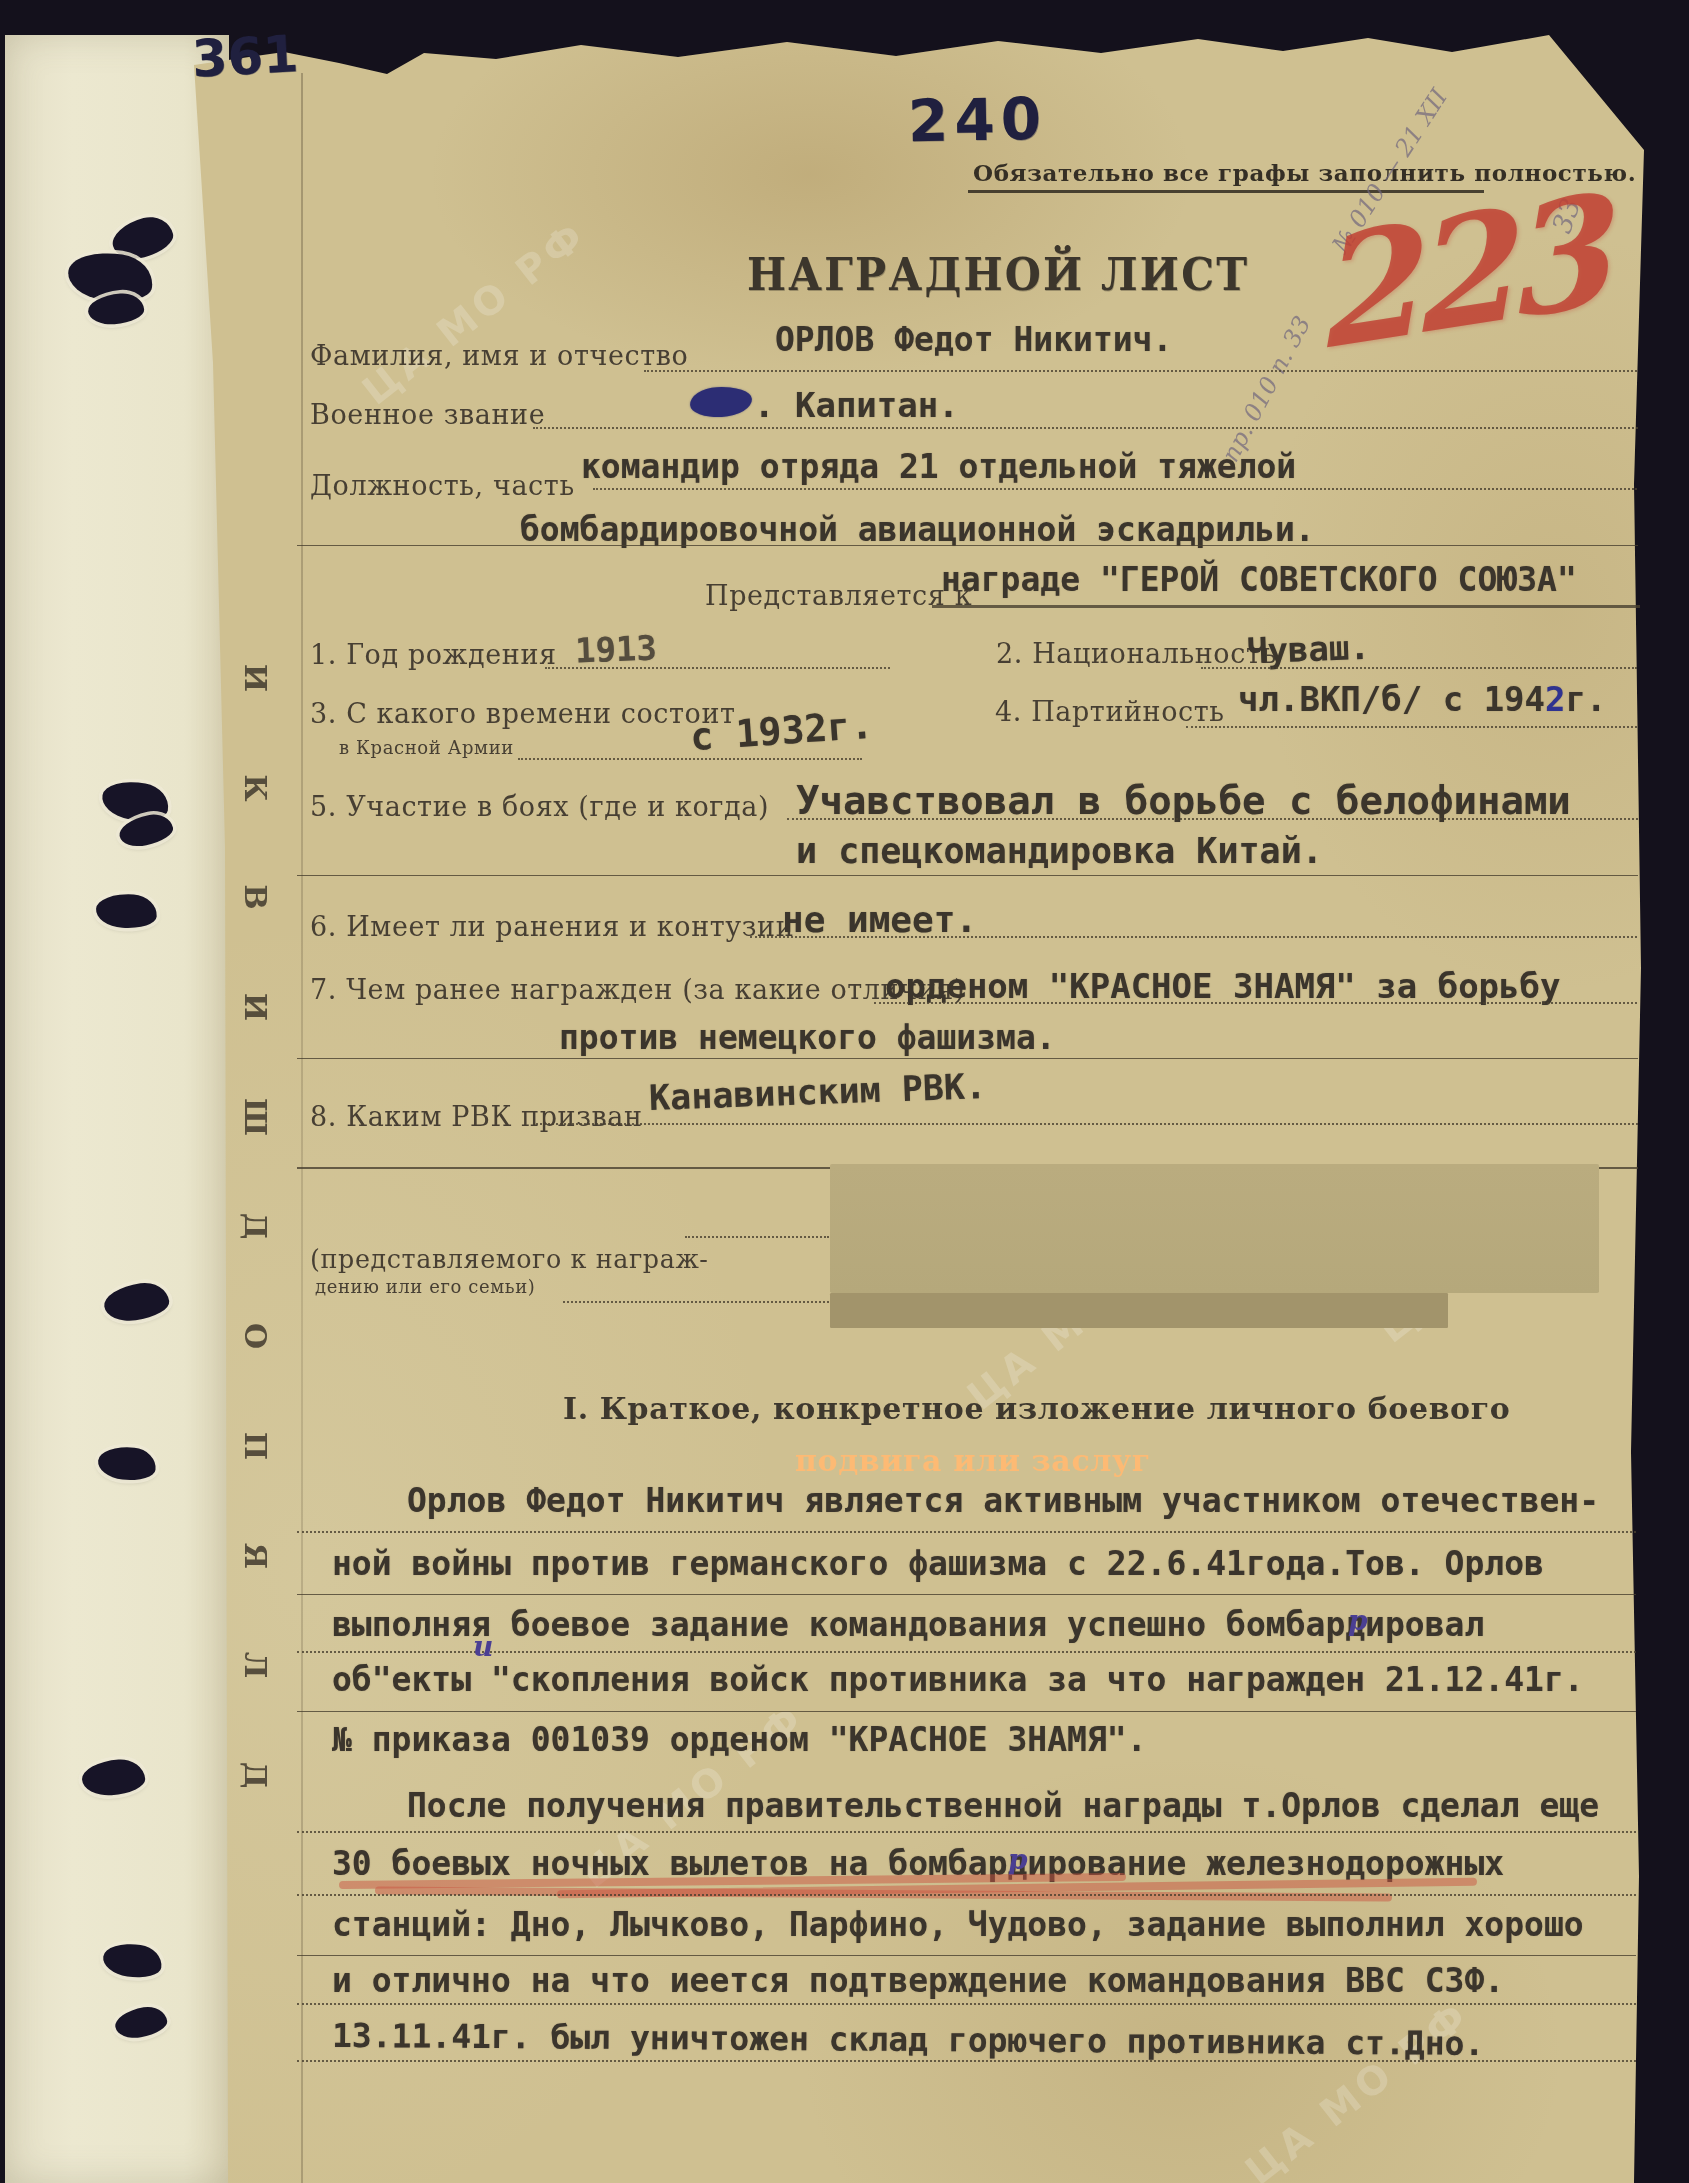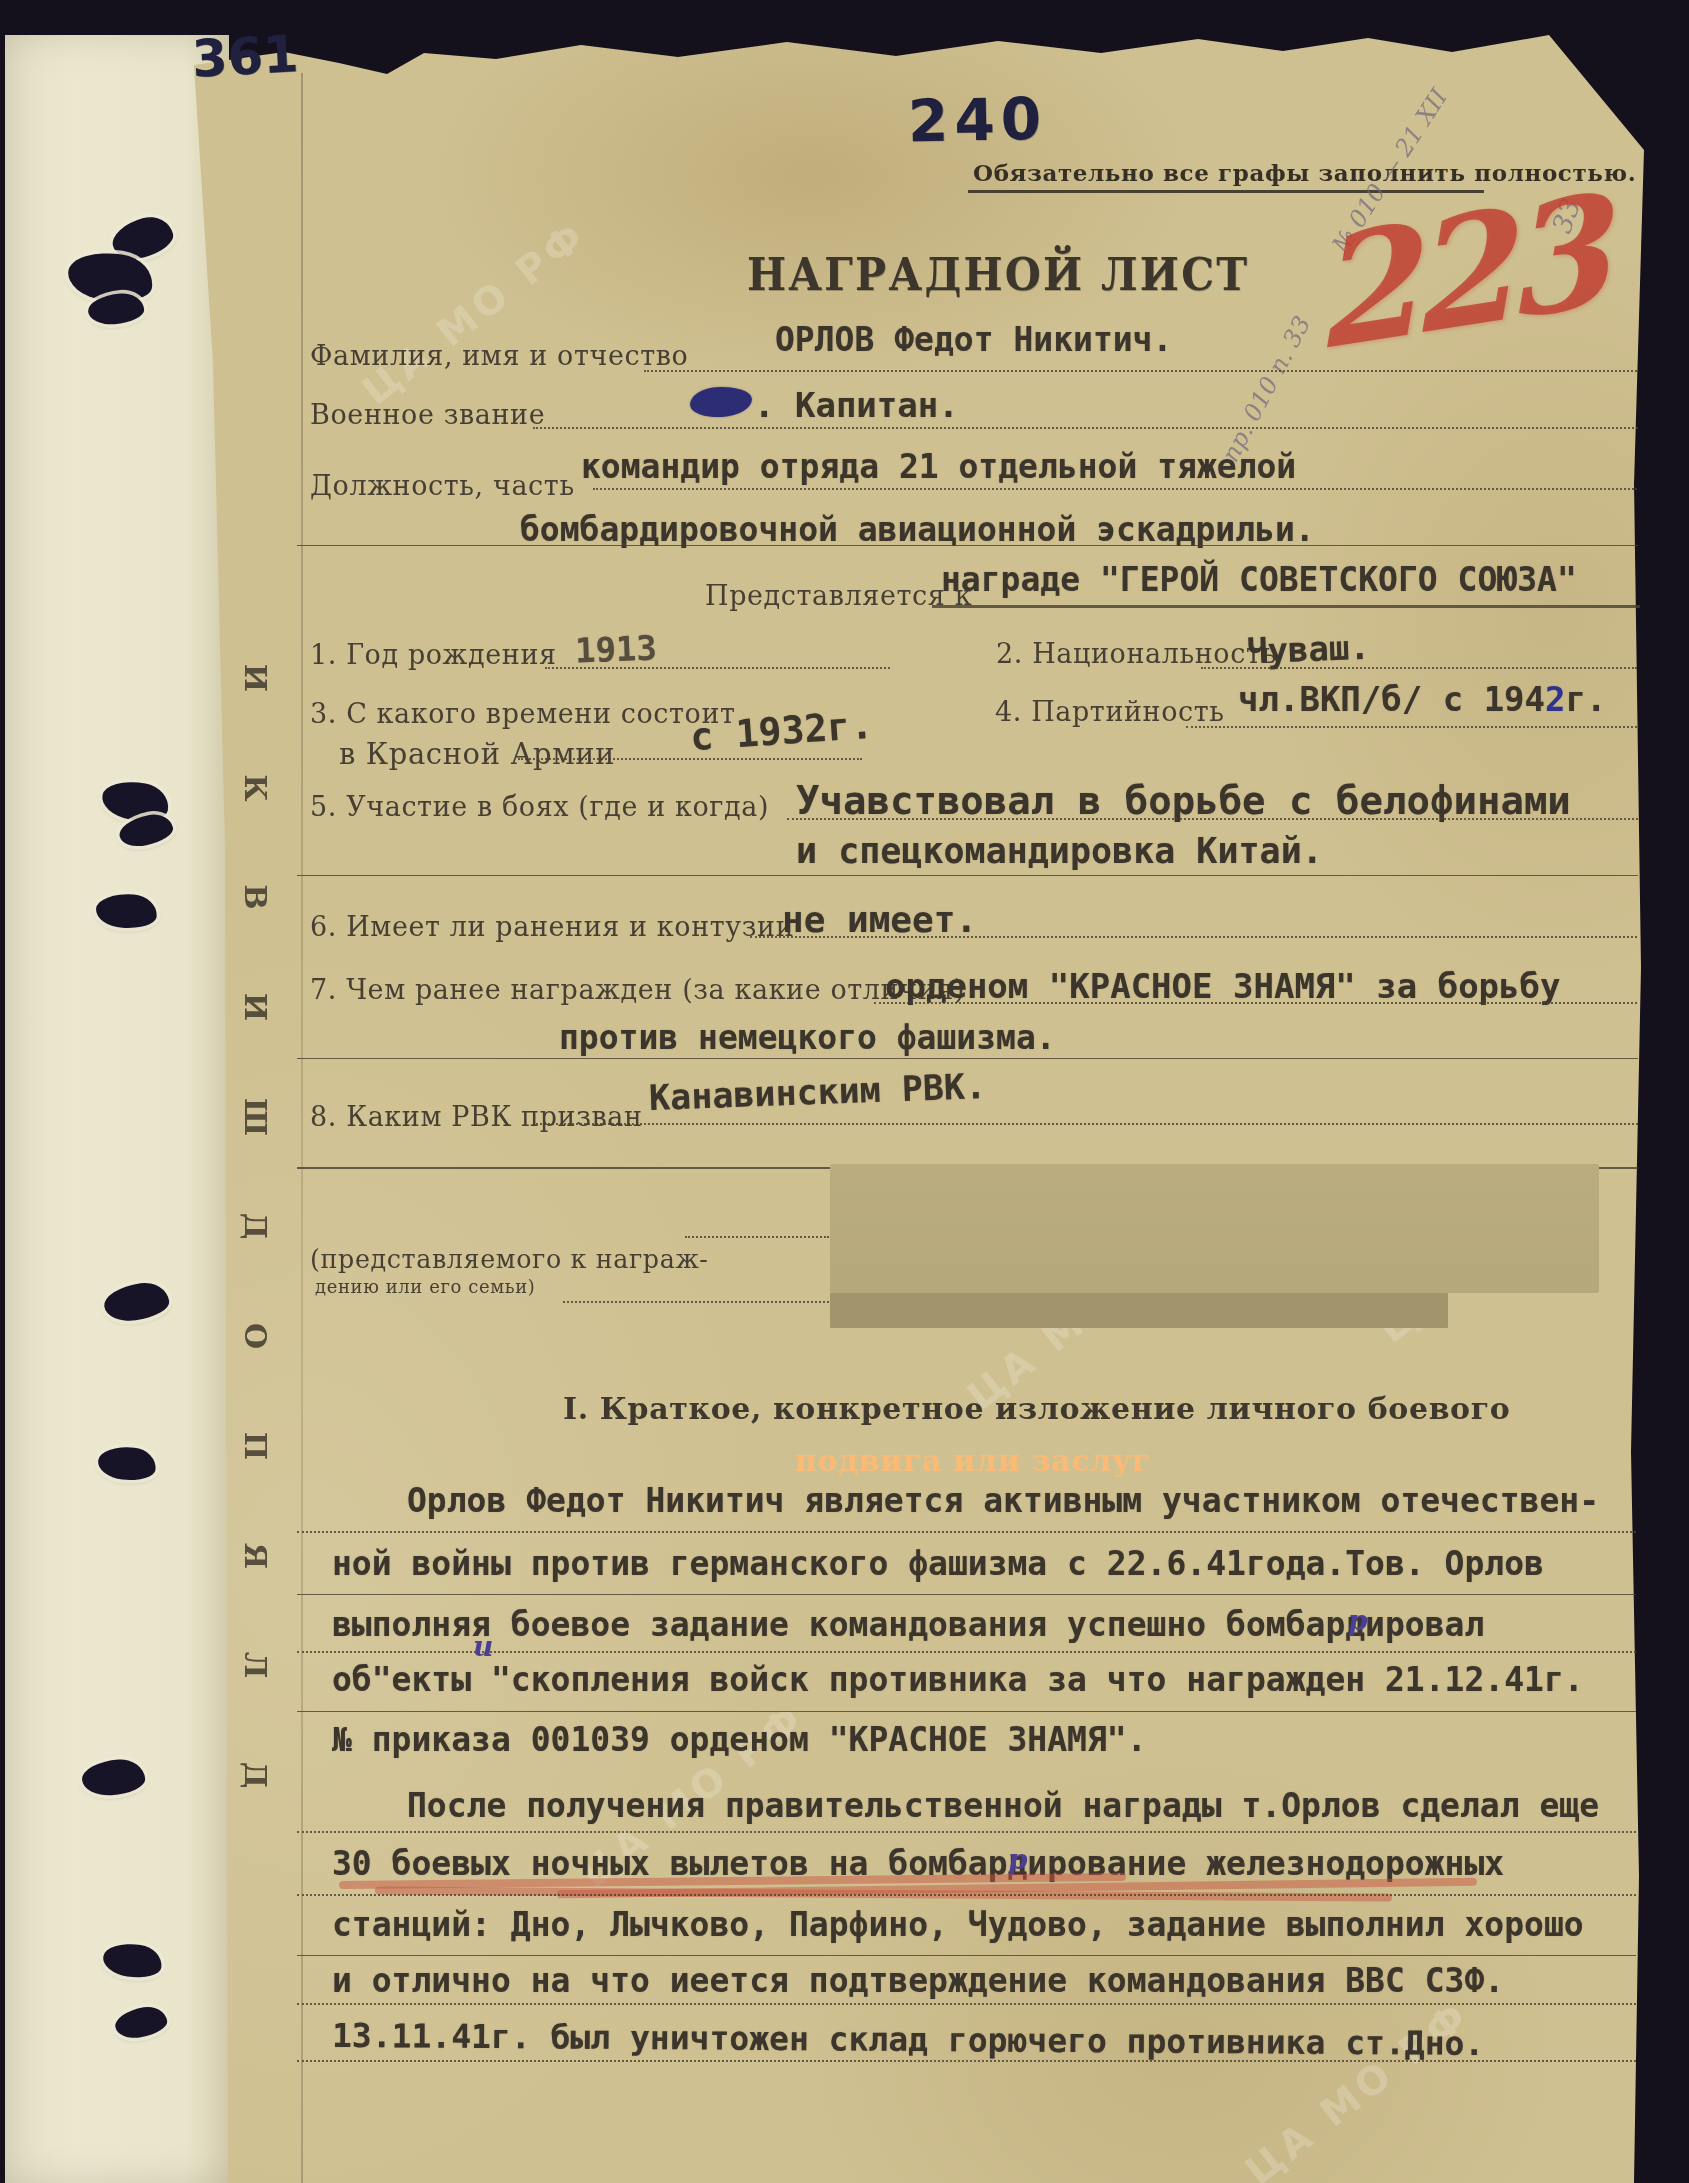--- a/index.html
+++ b/index.html
@@ -129,21 +129,21 @@
   <div class="soll" style="left:932px;top:605px;width:708px;border-bottom-width:3px"></div>
 
   <div class="serifl" style="left:310px;top:639px;font-size:27px">1. Год рождения</div>
   <div class="typed" style="left:575px;top:629px;font-size:34px;color:#554d3e;transform:rotate(-2deg)">1913</div>
   <div class="dotl" style="left:545px;top:667px;width:345px"></div>
   <div class="serifl" style="left:996px;top:638px;font-size:27px">2. Национальность</div>
   <div class="typed" style="left:1247px;top:629px;font-size:34px;transform:rotate(-2deg)">Чуваш.</div>
   <div class="dotl" style="left:1201px;top:667px;width:436px"></div>
 
   <div class="serifl" style="left:310px;top:698px;font-size:27px">3. С какого времени состоит</div>
-  <div class="serifl" style="left:339px;top:737px;font-size:29px">в Красной Армии</div>
+  <div class="serifl" style="left:339px;top:737px;font-size:18px">в Красной Армии</div>
   <div class="typed" style="left:690px;top:709px;font-size:38px;transform:rotate(-4deg)">с 1932г.</div>
   <div class="dotl" style="left:518px;top:758px;width:344px"></div>
   <div class="serifl" style="left:995px;top:696px;font-size:27px">4. Партийность</div>
   <div class="typed" style="left:1238px;top:679px;font-size:34px"><span>чл.ВКП/б/ с 194</span><span style="color:#2f3390">2</span><span>г.</span></div>
   <div class="dotl" style="left:1186px;top:726px;width:451px"></div>
 
   <div class="serifl" style="left:310px;top:791px;font-size:27px">5. Участие в боях (где и когда)</div>
   <div class="typed" style="left:796px;top:778px;font-size:39px">Учавствовал в борьбе с белофинами</div>
   <div class="dotl" style="left:787px;top:818px;width:851px"></div>
   <div class="typed" style="left:796px;top:831px;font-size:35px">и спецкомандировка Китай.</div>

